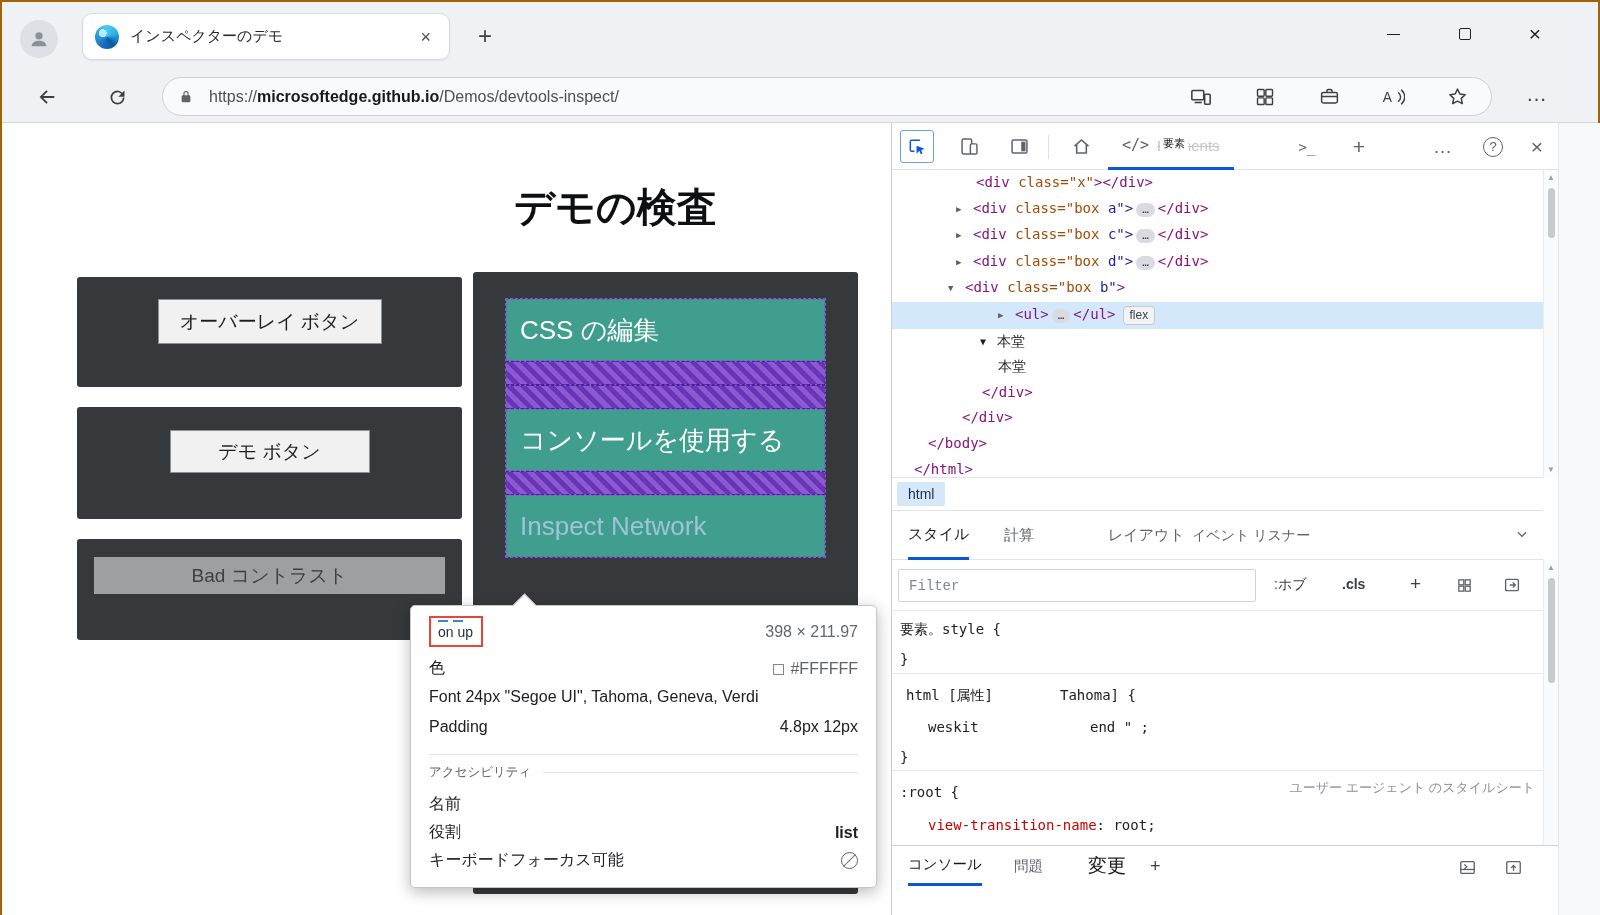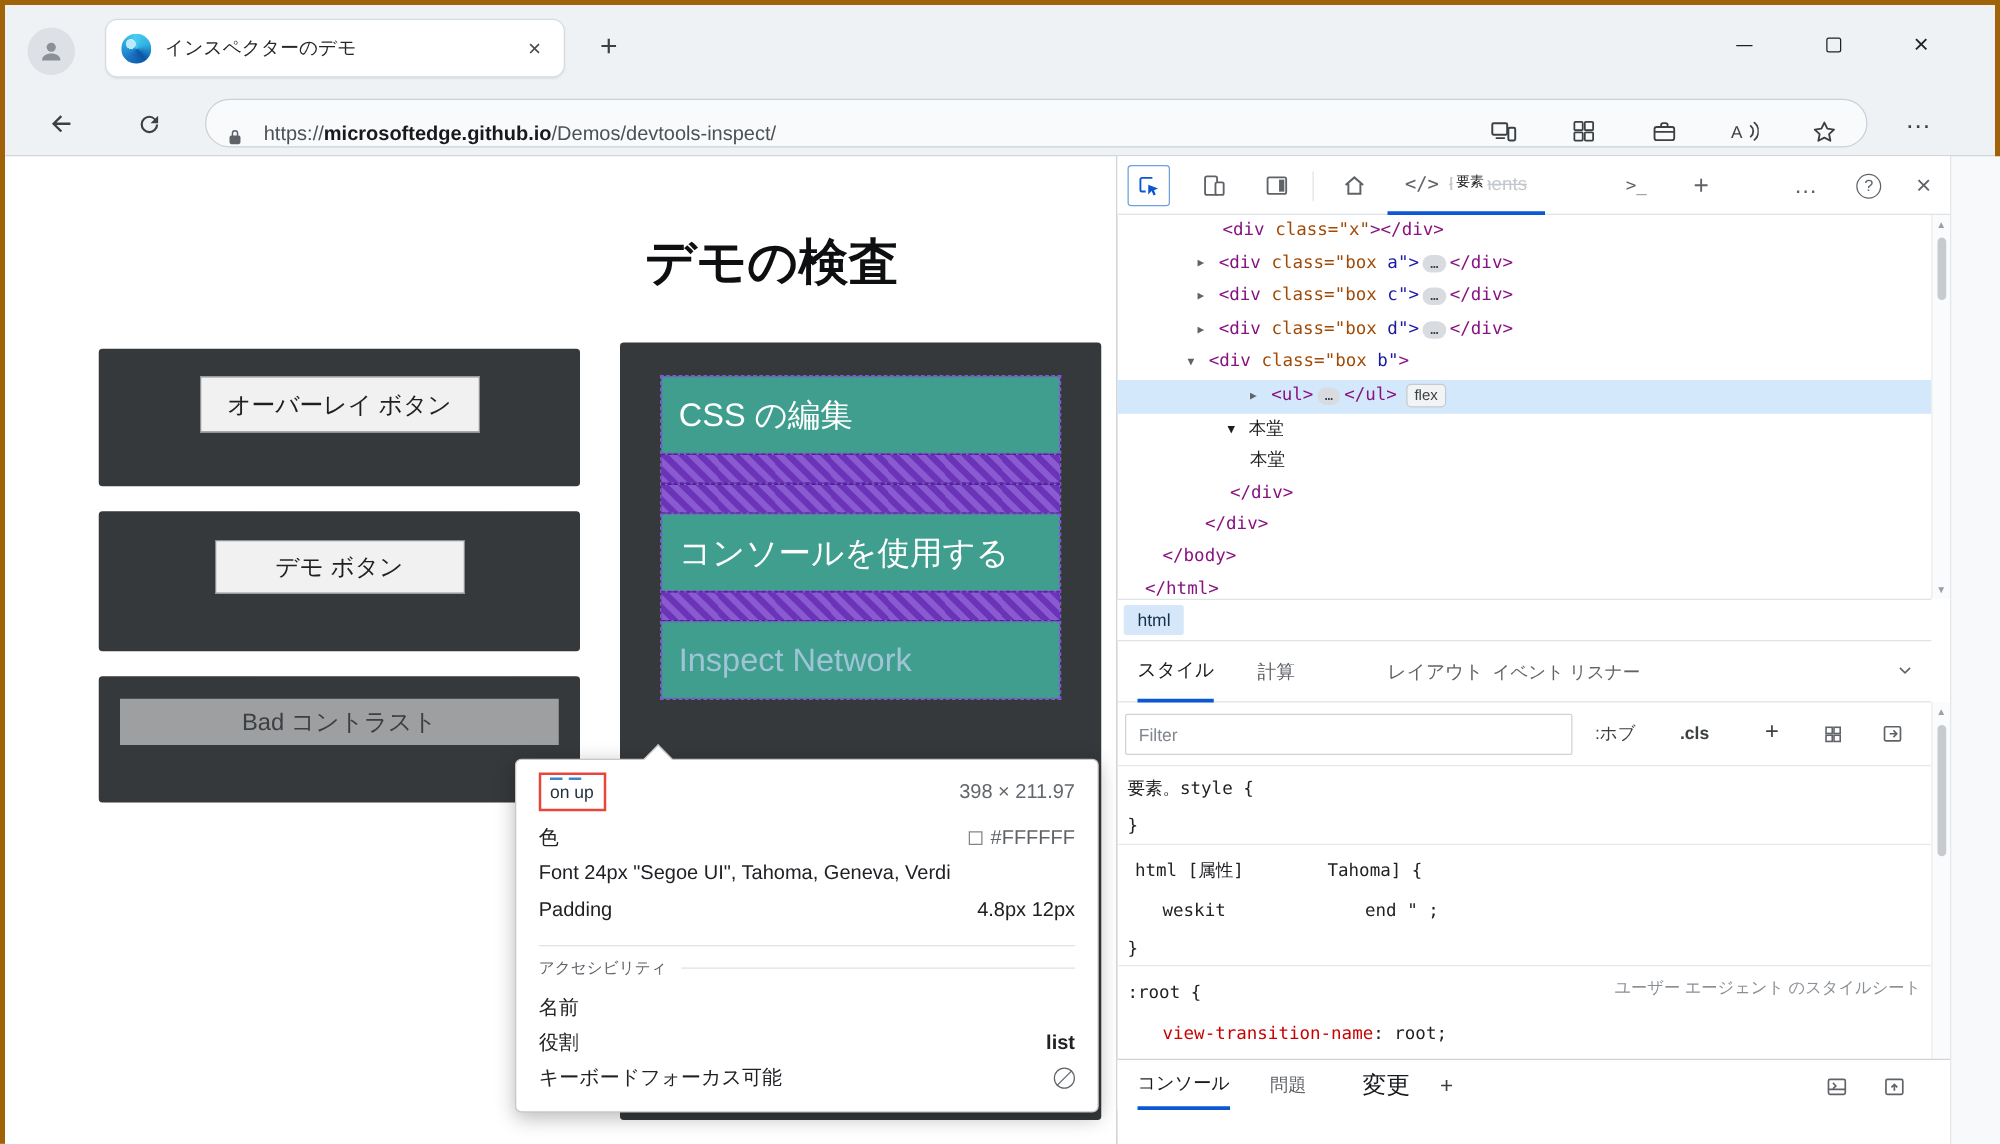--- a/index.html
+++ b/index.html
@@ -1,53 +1,53 @@
 <!DOCTYPE html>
 <html><head>
 <meta charset="utf-8">
 <style>
   *{margin:0;padding:0;box-sizing:border-box}
   html,body{width:1600px;height:915px;overflow:hidden}
   body{font-family:"Liberation Sans",sans-serif;background:#e8ebee;color:#202124}
-  .window{position:absolute;inset:0;background:#c4b5fd;border:4px solid #a16207}
+  .window{position:absolute;inset:0;background:#eab308;border:2px solid #a16207}
 
   
   .tabbar{position:absolute;top:0;left:0;right:0;height:68px;background:#eff2f5}
   .avatar{position:absolute;left:18px;top:18px;width:38px;height:38px;border-radius:50%;background:#dde1e5;display:flex;align-items:center;justify-content:center;color:#8b9096}
   .tab{position:absolute;left:80px;top:11px;width:368px;height:47px;background:#fff;border:1px solid #d7dbdf;border-radius:10px;box-shadow:0 1px 2px rgba(0,0,0,.07);display:flex;align-items:center;padding:0 12px}
   .edge{width:24px;height:24px;border-radius:50%;flex:0 0 24px;background:
     radial-gradient(circle at 32% 34%, #bdeafb 0 17%, rgba(0,0,0,0) 18%),
     conic-gradient(from 140deg,#0b57a4,#1b70c0,#29a3dc,#49ccf2,#2fb0e4,#0b57a4)}
   .tab-title{flex:1;margin-left:11px;font-size:15px;color:#23262a;white-space:nowrap;overflow:hidden;text-overflow:ellipsis}
   .tab-close{font-size:18px;color:#4a4e53;line-height:1;padding:2px 6px;cursor:default}
   .newtab{position:absolute;left:468px;top:20px;font-size:24px;color:#3c4043;width:30px;text-align:center}
   .winctl{position:absolute;top:14px;height:36px;width:46px;display:flex;align-items:center;justify-content:center;color:#202124}
   .wc-min{left:1368px}.wc-max{left:1440px}.wc-close{left:1510px;font-size:21px}
   .bar-min{width:13px;border-top:1.6px solid #202124;display:block}
   .box-max{width:12px;height:12px;border:1.6px solid #202124;border-radius:2px;display:block}
 
   .navbar{position:absolute;top:68px;left:0;right:0;height:53px;background:#eff2f5;border-bottom:1px solid #d2d6da}
   .nav-ic{position:absolute;top:80px;width:30px;height:30px;color:#3c4043;display:flex;align-items:center;justify-content:center}
   .ic-back{left:30px}.ic-refresh{left:100px}
-  .urlbar{position:absolute;left:160px;top:75px;width:1330px;height:39px;background:#f8fafb;border:1px solid #ccd1d6;border-radius:20px;display:flex;align-items:flex-end;padding:0 22px 0 16px}
+  .urlbar{position:absolute;left:160px;top:75px;width:1330px;height:39px;background:#f8fafb;border:1px solid #ccd1d6;border-radius:20px;display:flex;align-items:center;padding:0 22px 0 16px}
   .lock{color:#5f6368;margin-right:16px;display:flex}
   .url{font-size:16px;color:#4b5156;white-space:nowrap}
   .url b{color:#17191c;font-weight:700}
   .url-icons{margin-left:auto;display:flex;align-items:center;gap:40px;color:#3c4043}
   .url-icons .uic{display:flex;align-items:center;justify-content:center;width:24px;height:24px}
   .more-btn{position:absolute;right:50px;top:80px;font-size:21px;color:#3c4043;letter-spacing:1px}
 
   
   .page{position:absolute;left:0;top:121px;width:889px;height:792px;background:#fff;overflow:hidden}
   .page-title{position:absolute;left:512px;top:57px;font-size:40px;font-weight:700;color:#0d0f11}
   .darkbox{position:absolute;background:#36393b;border-radius:3px}
   .bx-a{left:75px;top:154px;width:385px;height:110px}
   .bx-c{left:75px;top:284px;width:385px;height:112px}
   .bx-d{left:75px;top:416px;width:385px;height:101px}
-  .bx-b{left:492px;top:149px;width:385px;height:622px}
+  .bx-b{left:471px;top:149px;width:385px;height:622px}
   .pbtn{position:absolute;left:50%;transform:translateX(-50%);background:#f1f1f1;border:1.5px solid #8d9093;color:#1d1f21;font-size:19px;display:flex;align-items:center;justify-content:center;font-family:"Liberation Sans",sans-serif}
   .btn-overlay{top:22px;width:224px;height:45px}
   .btn-demo{top:23px;width:200px;height:43px}
   .badbar{position:absolute;left:17px;top:18px;width:351px;height:37px;background:#9d9fa1;color:#3c4043;font-size:19px;display:flex;align-items:center;justify-content:center}
   .flexlist{position:absolute;left:32px;top:26px;width:321px;border:1px dashed #8257d6}
   .fl-item{height:62px;background:#3f9e8e;border:1px dashed #8257d6;color:#fff;font-size:26px;display:flex;align-items:center;padding-left:13px;white-space:nowrap}
   .fl-item.linkish{color:#9fc4d6}
   .fl-gap{height:24px;background:repeating-linear-gradient(45deg,#8a5ad0 0 5px,#6a33b8 5px 10px);border-top:1px dashed #4b1f96;border-bottom:1px dashed #4b1f96}
 
   
@@ -101,21 +101,21 @@
   .crumbs{position:absolute;top:354px;left:0;right:15px;height:34px;background:#fff;border-top:1px solid #e0e3e6;border-bottom:1px solid #e0e3e6;display:flex;align-items:center}
   .crumb{margin-left:5px;background:#d6e7f9;color:#17314d;font-size:14px;padding:4px 11px;border-radius:2px}
 
   .stabs{position:absolute;top:388px;left:0;right:15px;height:49px;border-bottom:1px solid #e0e3e6;font-size:15px;color:#5f6368}
   .stab{position:absolute;top:0;height:49px;display:flex;align-items:center}
   .stab.active{color:#17191c;border-bottom:3px solid #0b57d4}
   .t0{left:16px}.t1{left:112px}.t2{left:216px}.t3{left:300px;font-size:14px}
   .chev{position:absolute;right:14px;top:16px;color:#5f6368}
 
   .frow{position:absolute;top:437px;left:0;right:15px;height:51px;border-bottom:1px solid #e6e9ec}
-  .filter-in{position:absolute;left:6px;top:9px;width:358px;height:33px;border:1px solid #cfd3d7;border-radius:2px;font-size:14px;padding:12px 10px;color:#202124;background:#fff;font-family:Liberation Sans, sans-serif}
+  .filter-in{position:absolute;left:6px;top:9px;width:358px;height:33px;border:1px solid #cfd3d7;border-radius:2px;font-size:14px;padding:12px 10px;color:#202124;background:#fff;font-family:Liberation Mono, monospace}
   .filter-in::placeholder{color:#80868b}
   .ftxt{position:absolute;top:16px;font-size:14px;color:#3c4043}
   .hov{left:382px}.cls{left:450px;font-weight:700}.fplus{left:518px;font-size:19px;top:13px}
   .fic{position:absolute;top:13px;width:24px;height:24px;color:#5f6368;display:flex;align-items:center;justify-content:center}
   .fic1{left:560px}.fic2{left:608px}
 
   .spane{position:absolute;top:488px;left:0;right:15px;height:234px;font:14px/20px "DejaVu Sans Mono",monospace;color:#202124}
   .sline{position:absolute;white-space:nowrap}
   .sdiv{position:absolute;left:0;right:0;border-top:1px solid #e6e9ec}
   .prop{color:#c80000}

